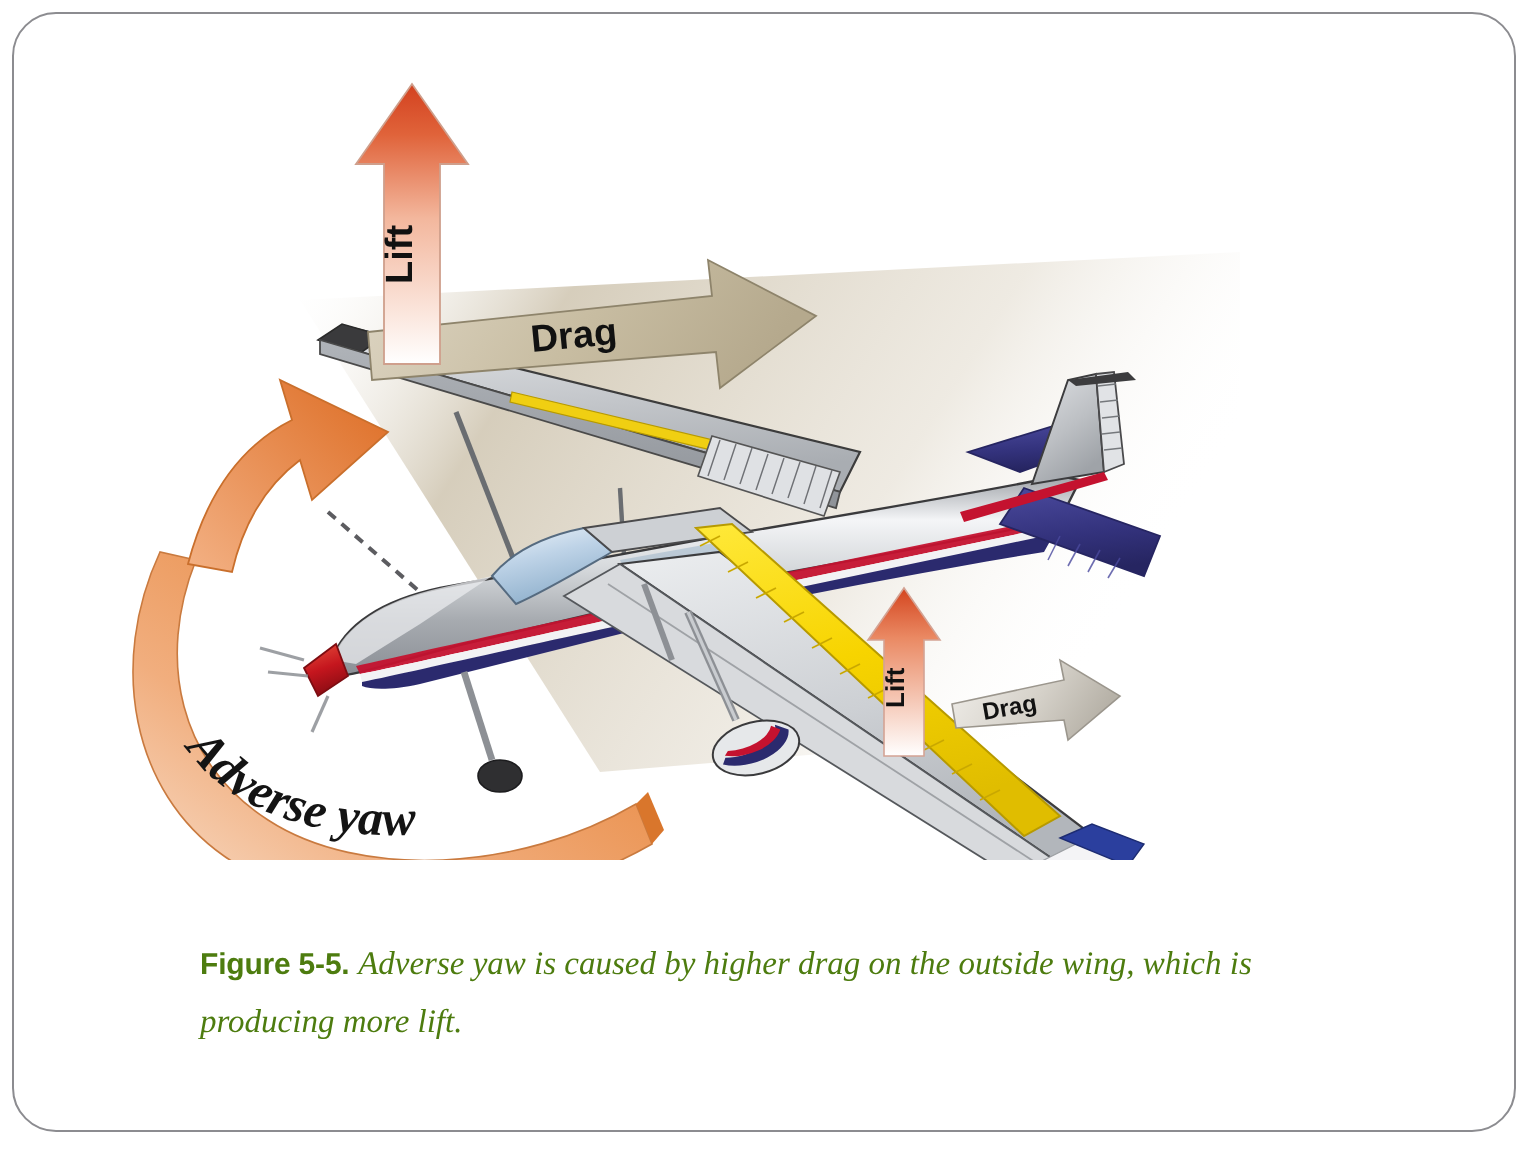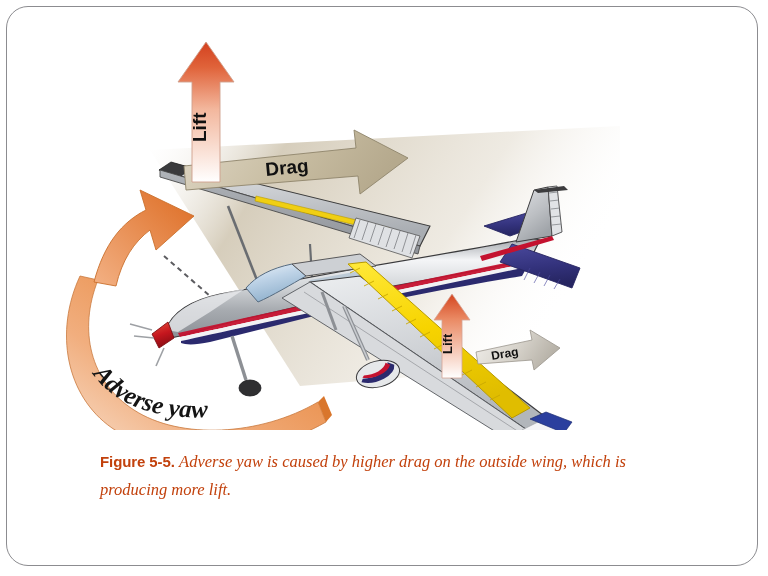--- a/index.html
+++ b/index.html
@@ -36,25 +36,25 @@
     position: absolute;
     left: 60px; top: 30px;
     width: 600px; height: 400px;
   }
   #figure-svg { display: block; }
 
   
   #caption {
     position: absolute;
     left: 100px;
-    top: 448px;
+    top: 468px;
     width: 540px;
     font-size: 15.5px;
     line-height: 28px;
-    color: #c2410c;
+    color: #4d7c0f;
   }
   #caption .fig-label {
     font-family: "Liberation Sans", sans-serif;
     font-weight: bold;
     font-style: normal;
     font-size: 15px;
     letter-spacing: -0.1px;
   }
   #caption .fig-text {
     font-family: "Liberation Serif", serif;

